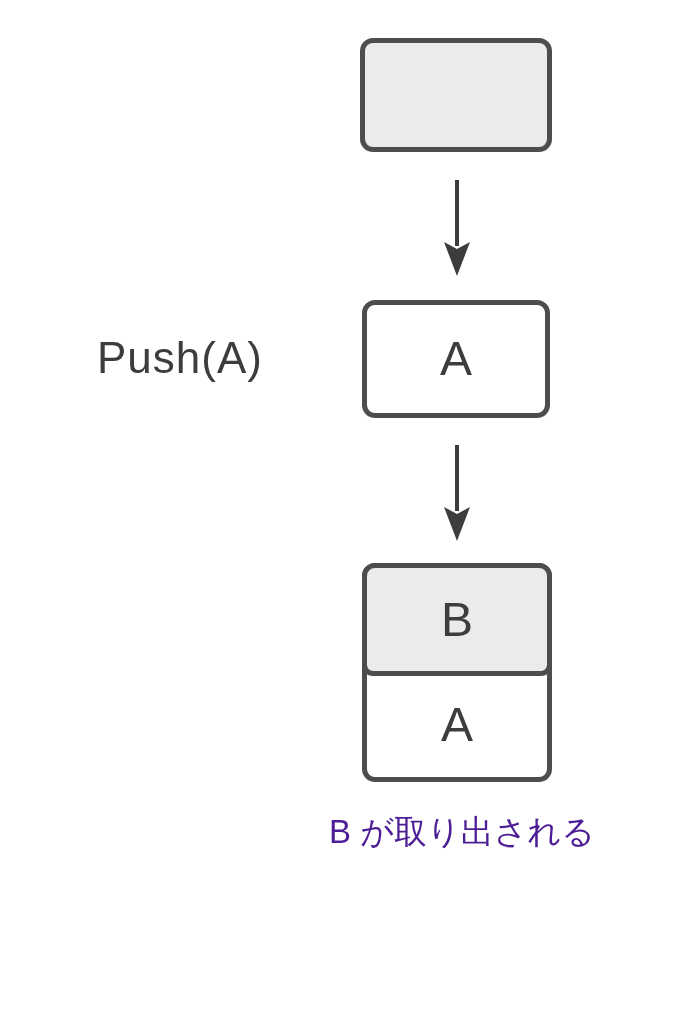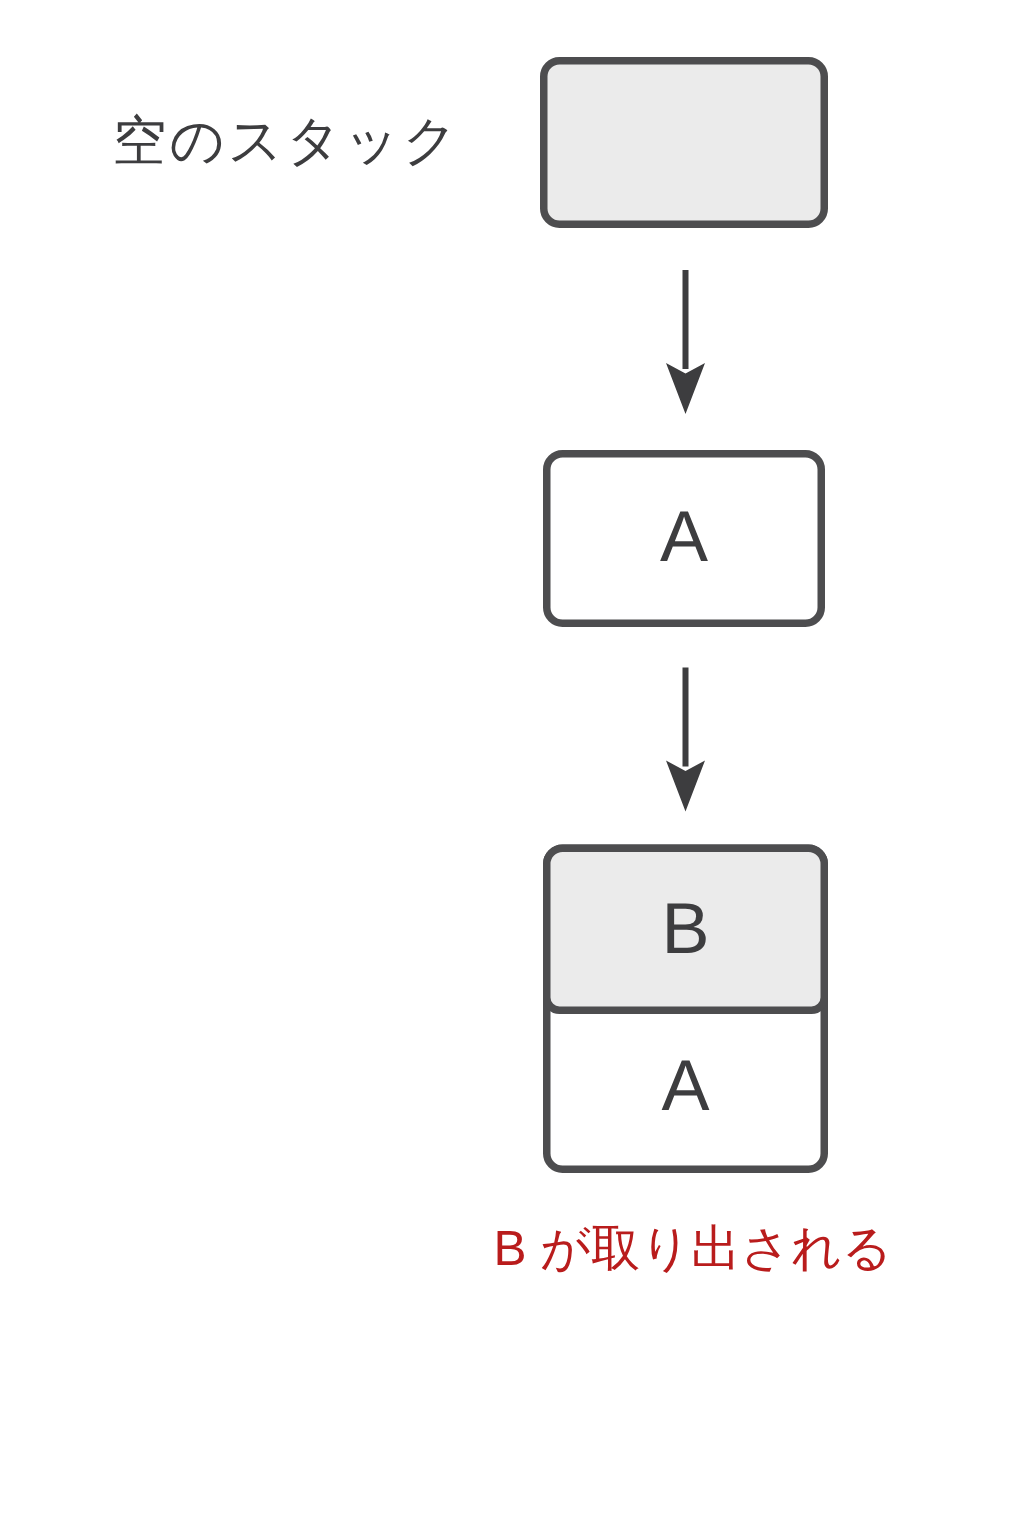--- a/index.html
+++ b/index.html
@@ -72,39 +72,39 @@
     top: 108px;
     width: 180px;
     height: 97px;
     display: flex;
     align-items: center;
     justify-content: center;
   }
   .caption {
     position: absolute;
     font-size: 33px;
-    color: #b91c1c;
+    color: #4c1d95;
     text-align: center;
     white-space: nowrap;
     line-height: 1;
   }
 </style>
 </head>
 <body>
 
 <div class="canvas">
 
-  <div class="step-label label-jp" style="left:75px; top:76px;">空のスタック</div>
   <div class="box fill-gray" style="left:360px; top:38px; width:192px; height:114px;"></div>
 
   <svg class="arrow" style="left:437px; top:178px;" viewBox="0 0 40 100">
     <line x1="20" y1="2" x2="20" y2="68" stroke="#3d3d3f" stroke-width="4"></line>
     <polygon points="20,98 7,64 20,71 33,64" fill="#3d3d3f"></polygon>
   </svg>
 
+  <div class="step-label label-code" style="left:97px; top:336px;">Push(A)</div>
   <div class="box fill-white" style="left:362px; top:300px; width:188px; height:118px;">
     <span class="cell-letter">A</span>
   </div>
 
   <svg class="arrow" style="left:437px; top:443px;" viewBox="0 0 40 100">
     <line x1="20" y1="2" x2="20" y2="68" stroke="#3d3d3f" stroke-width="4"></line>
     <polygon points="20,98 7,64 20,71 33,64" fill="#3d3d3f"></polygon>
   </svg>
 
   <div class="stack-outer" style="left:362px; top:563px; width:190px; height:219px;">

